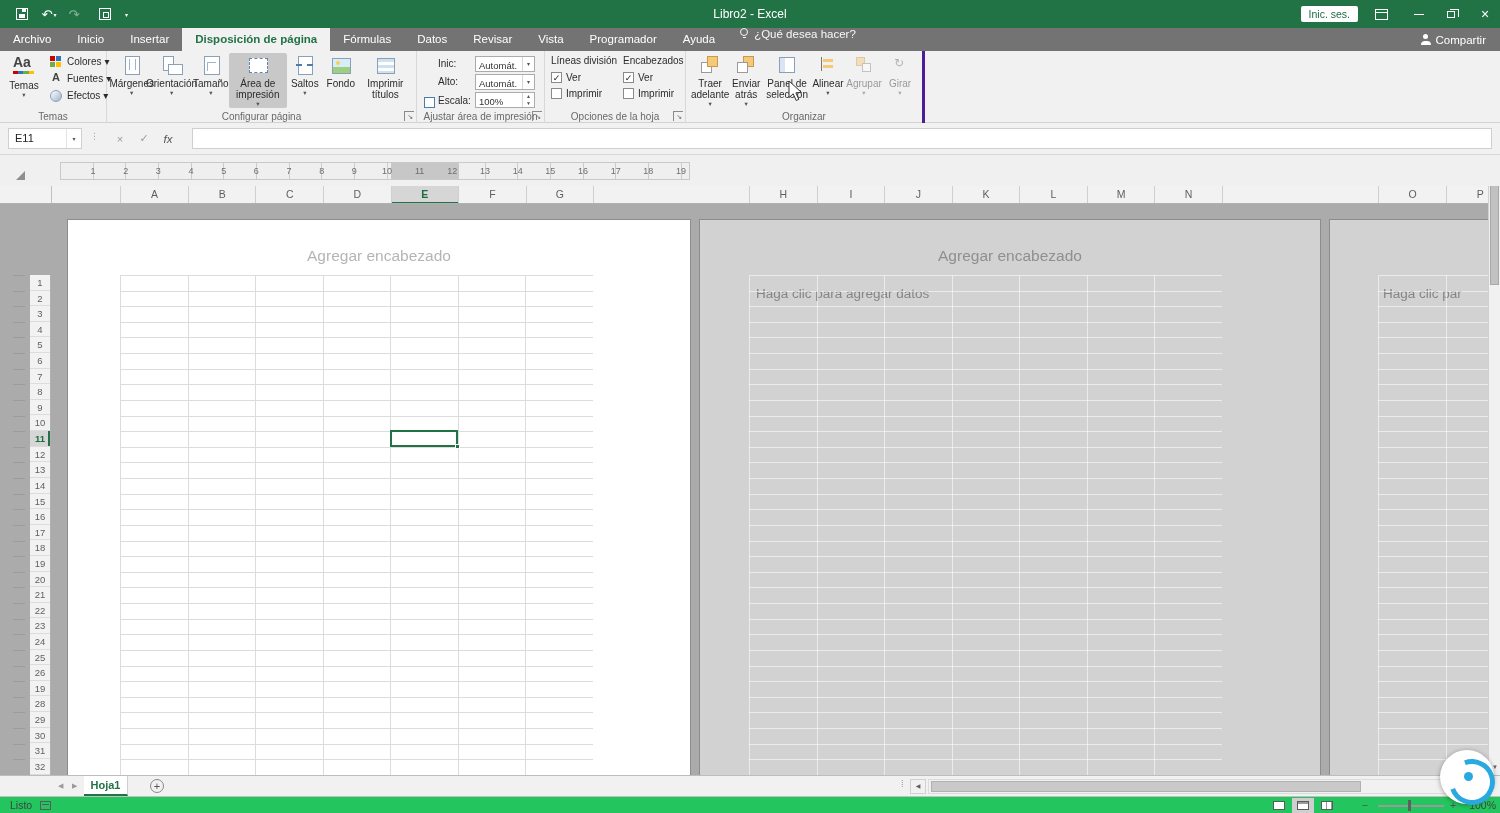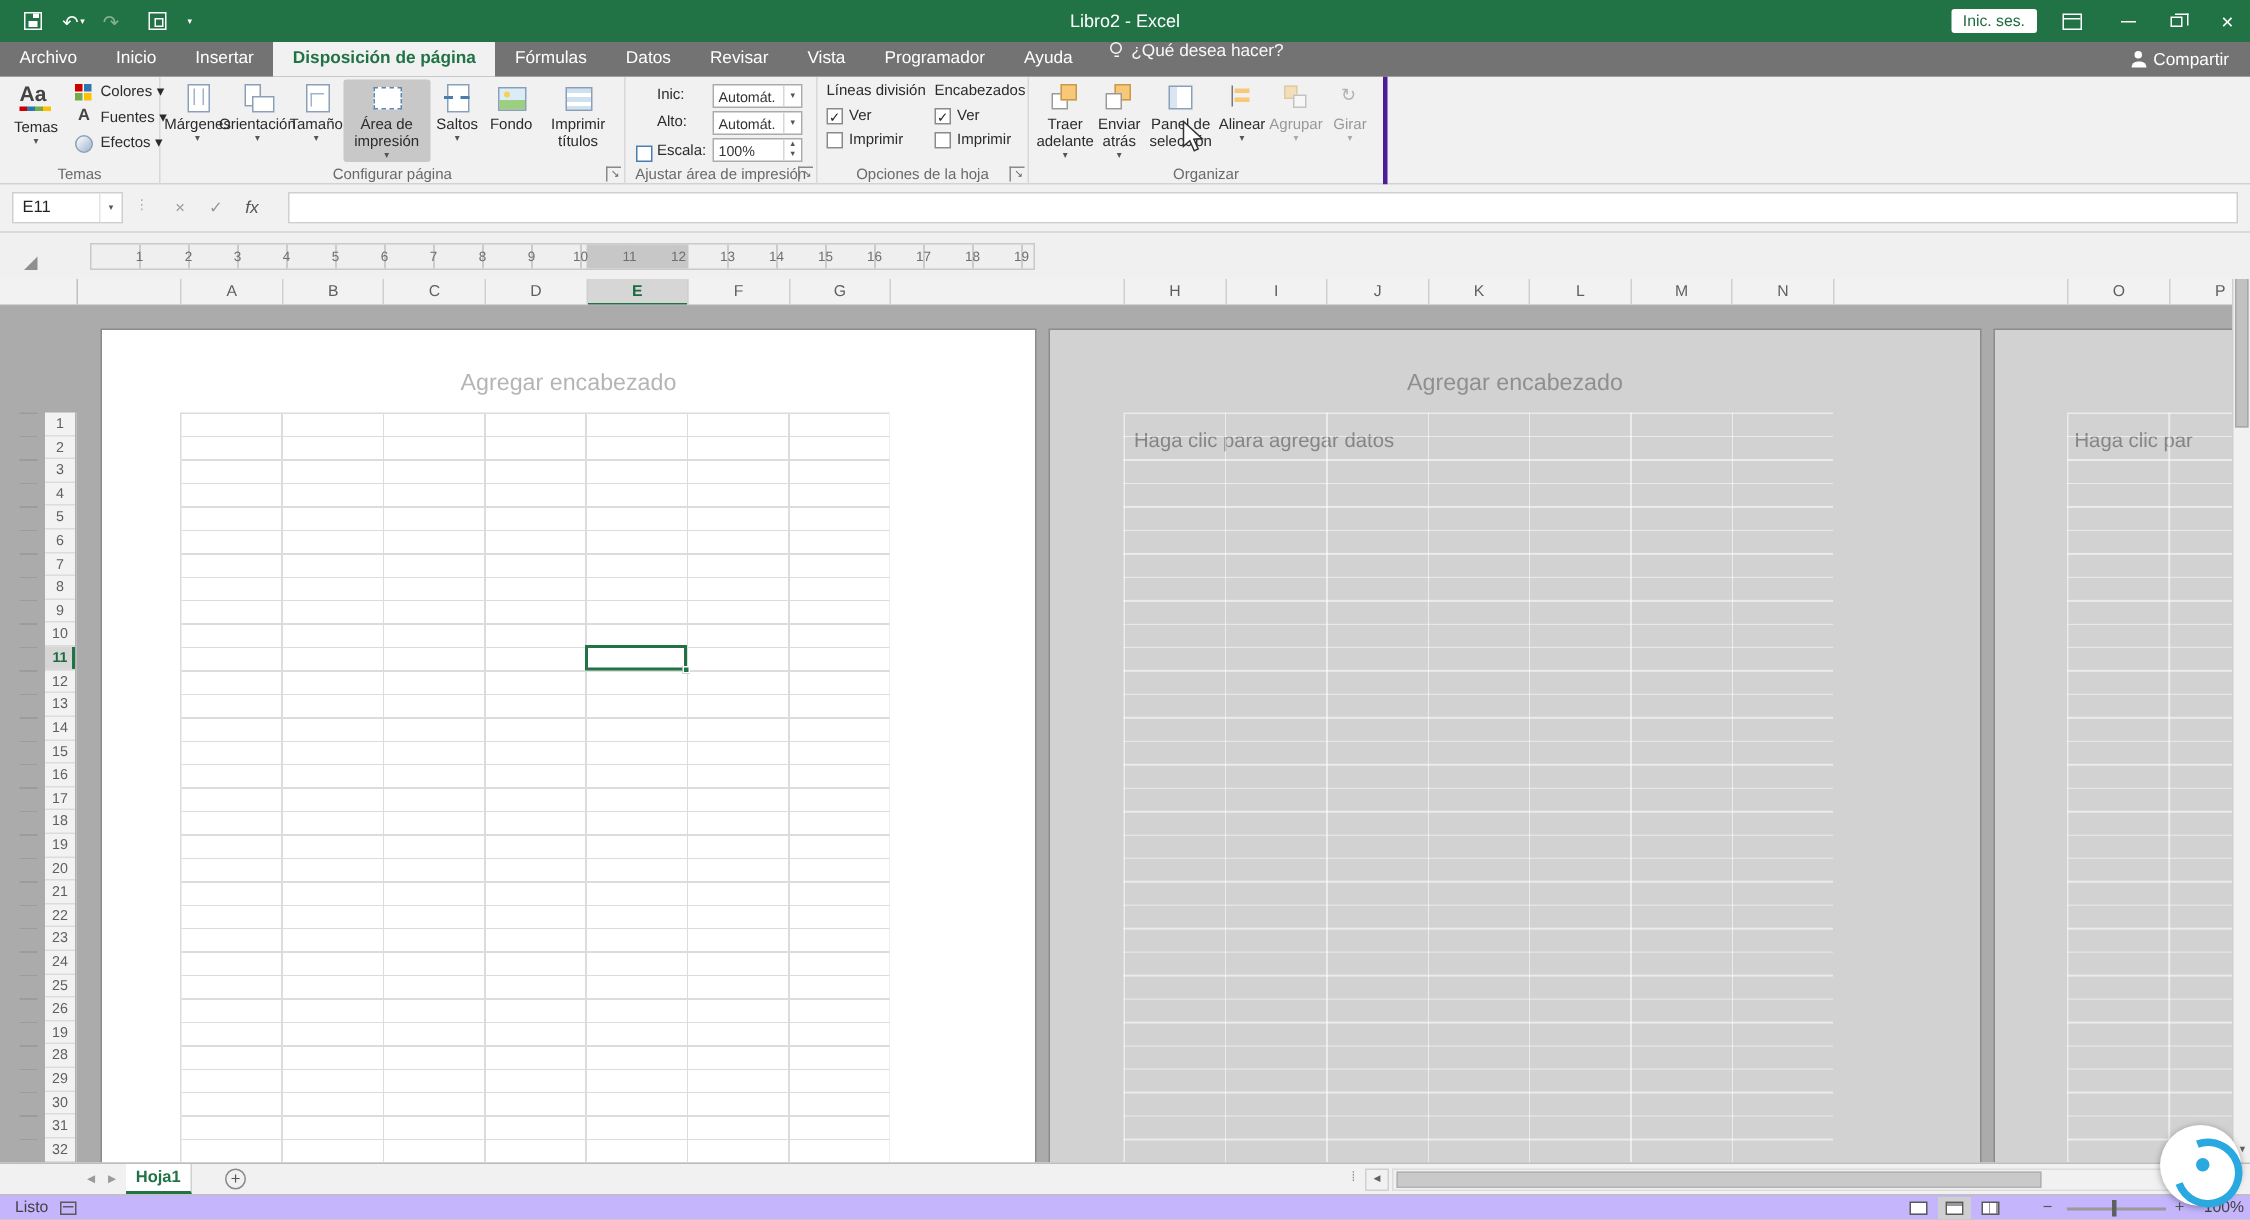--- a/index.html
+++ b/index.html
@@ -165,21 +165,21 @@
   #tabsrow{position:absolute;left:0;top:775px;width:1500px;height:21px;background:#f1f1f1;border-top:1px solid #bdbdbd;z-index:5}
   .snav{position:absolute;top:6px;font-size:7px;color:#9a9a9a}
   #sheettab{position:absolute;left:84px;top:0;width:44px;height:20px;background:#fff;color:#217346;font-weight:bold;font-size:11px;text-align:center;line-height:19px;border-right:1px solid #d0d0d0;border-bottom:2px solid #217346}
   #addsheet{position:absolute;left:150px;top:3px;width:14px;height:14px;border:1px solid #8a8a8a;border-radius:50%;color:#555;font-size:11px;line-height:12px;text-align:center}
   #tabsplit{position:absolute;left:901px;top:3px;font-size:9px;color:#8a8a8a}
   .harr{position:absolute;top:3px;width:16px;height:15px;background:#f1f1f1;border:1px solid #d0d0d0;font-size:6px;color:#606060;text-align:center;line-height:13px}
   #htrack{position:absolute;left:928px;top:3px;width:544px;height:15px;background:#f1f1f1;border:1px solid #dcdcdc}
   #hthumb{position:absolute;left:2px;top:1px;width:430px;height:11px;background:#c9c9c9;border:1px solid #b1b1b1}
 
   
-  #statusbar{position:absolute;left:0;top:796px;width:1500px;height:17px;background:#c4b5fd;border-top:1px solid #c0c0c0;z-index:5}
+  #statusbar{position:absolute;left:0;top:796px;width:1500px;height:17px;background:#22c55e;border-top:1px solid #c0c0c0;z-index:5}
   #status-mode{position:absolute;left:10px;top:2px;font-size:10.5px;color:#424242}
   .macro-ic{position:absolute;left:40px;top:4px;width:11px;height:9px;border:1px solid #5a5a5a}
   .macro-ic::after{content:'';position:absolute;left:1px;top:2px;width:7px;border-top:1px solid #5a5a5a}
   .viewbtn{position:absolute;top:1px;width:22px;height:15px;display:flex;align-items:center;justify-content:center}
   .viewbtn.active{background:#cfcfcf}
   .vic{width:12px;height:9px;border:1px solid #5a5a5a;background:#fff}
   .vic.grid{background:linear-gradient(#fff,#fff),repeating-linear-gradient(to bottom,transparent 0 2px,#9a9a9a 2px 3px)}
   .vic.layout{box-shadow:inset 0 2px 0 #9a9a9a}
   .vic.break{background:repeating-linear-gradient(to right,#fff 0 4px,#9a9a9a 4px 5px)}
   .zbtn{position:absolute;top:1px;width:14px;height:15px;font-size:11px;color:#555;text-align:center;line-height:15px}

